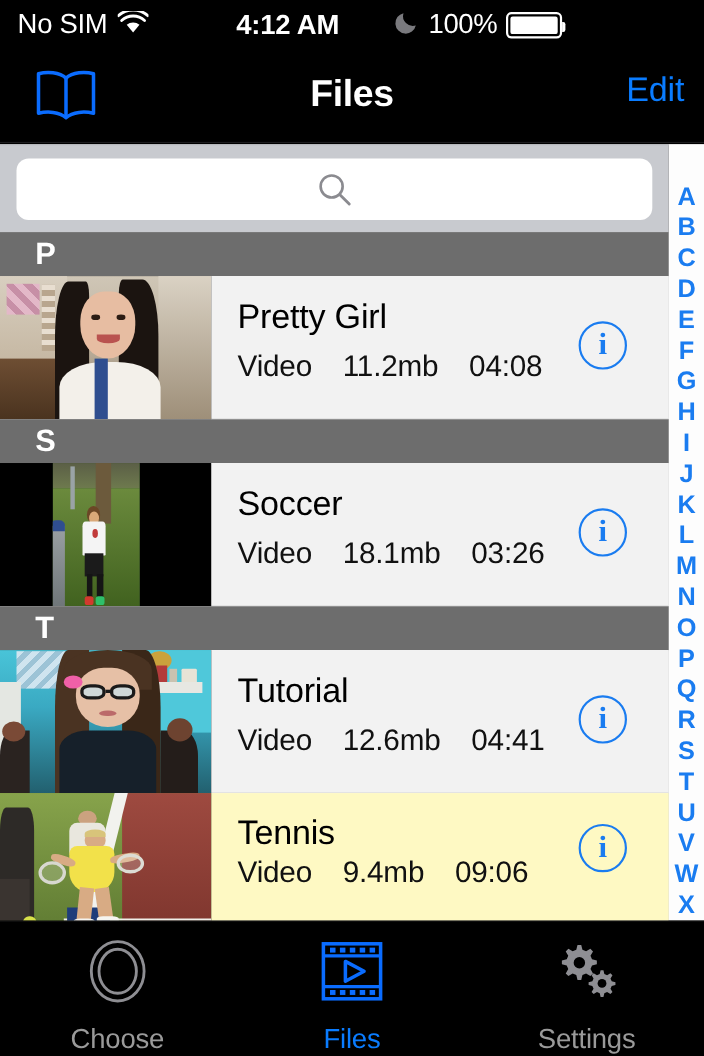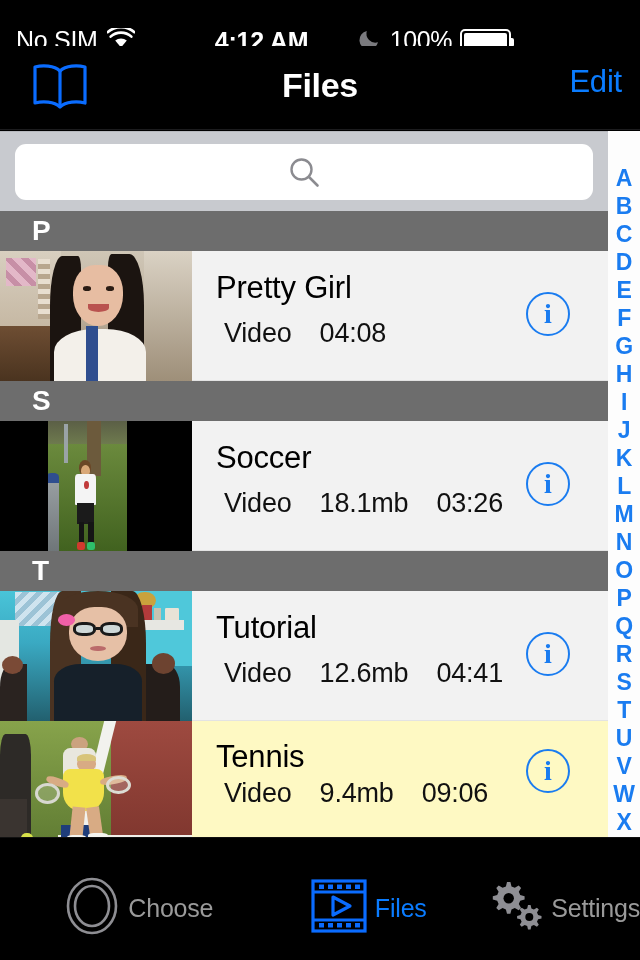--- a/index.html
+++ b/index.html
@@ -15,21 +15,20 @@
     background: #000;
     overflow: hidden;
   }
 
   
   .statusbar {
     position: absolute; top: 0; left: 0;
     width: 523px; height: 46px;
     background: #000;
     color: #fff;
-    margin-top: 18px;
   }
   .sb-left {
     position: absolute; left: 16px; top: 8px;
     display: flex; align-items: center; gap: 9px;
   }
   .sb-carrier { font-size: 25px; letter-spacing: -0.3px; }
   .sb-center {
     position: absolute; left: 0; right: 0; top: 9px;
     text-align: center; font-size: 25px; font-weight: bold;
     letter-spacing: -0.2px;
@@ -154,21 +153,21 @@
     padding: 18px 0 0 24px;
   }
   .row.last .row-body { padding-top: 17px; }
   .row-title {
     font-size: 31px; color: #000; letter-spacing: -0.2px;
     line-height: 38px;
   }
   .row-meta {
     margin-top: 11px;
     font-size: 27px; color: #111; letter-spacing: -0.2px;
-    display: flex; gap: 28px; margin-left: 8px;
+    display: flex; gap: 28px;
   }
   .row.last .row-meta { margin-top: 2px; }
   .info-btn {
     position: absolute; right: 38px; top: 41px;
     width: 44px; height: 44px;
     border: 2px solid #1a7cf0; border-radius: 50%;
     display: flex; align-items: center; justify-content: center;
     color: #1a7cf0; font-size: 28px; font-weight: bold;
     font-family: "Liberation Serif", serif;
     cursor: pointer;
@@ -179,22 +178,22 @@
   
   .tabbar {
     position: absolute; bottom: 0; left: 0;
     width: 640px; height: 123px;
     background: #000;
     border-top: 1px solid #111;
     display: flex;
   }
   .tab {
     flex: 1 1 25%;
-    display: flex; flex-direction: row;
-    align-items: center; justify-content: flex-end;
+    display: flex; flex-direction: column;
+    align-items: center; justify-content: space-between;
     padding-top: 14px;
     cursor: pointer;
   }
   .tab-icon {
     height: 62px; width: 72px;
     display: flex; align-items: center; justify-content: center;
   }
   .tab-label {
     font-size: 25px; color: #9a9a9a;
     margin-top: 4px; letter-spacing: -0.2px;
@@ -416,20 +415,21 @@
             <div class="ar-layer pg-eyeR"></div>
             <div class="ar-layer pg-smile"></div>
             <div class="ar-layer pg-shirt"></div>
             <div class="ar-layer pg-strap"></div>
           </div>
         </div>
         <div class="row-body">
           <div class="row-title">Pretty Girl</div>
           <div class="row-meta">
             <span>Video</span>
+            <span>11.2mb</span>
             <span>04:08</span>
           </div>
           <div class="info-btn">i</div>
         </div>
       </div>
       <div class="section-header">S</div>
       <div class="row">
         <div class="thumb">
           <div class="art">
             <div class="ar-layer sc-bg"></div>

